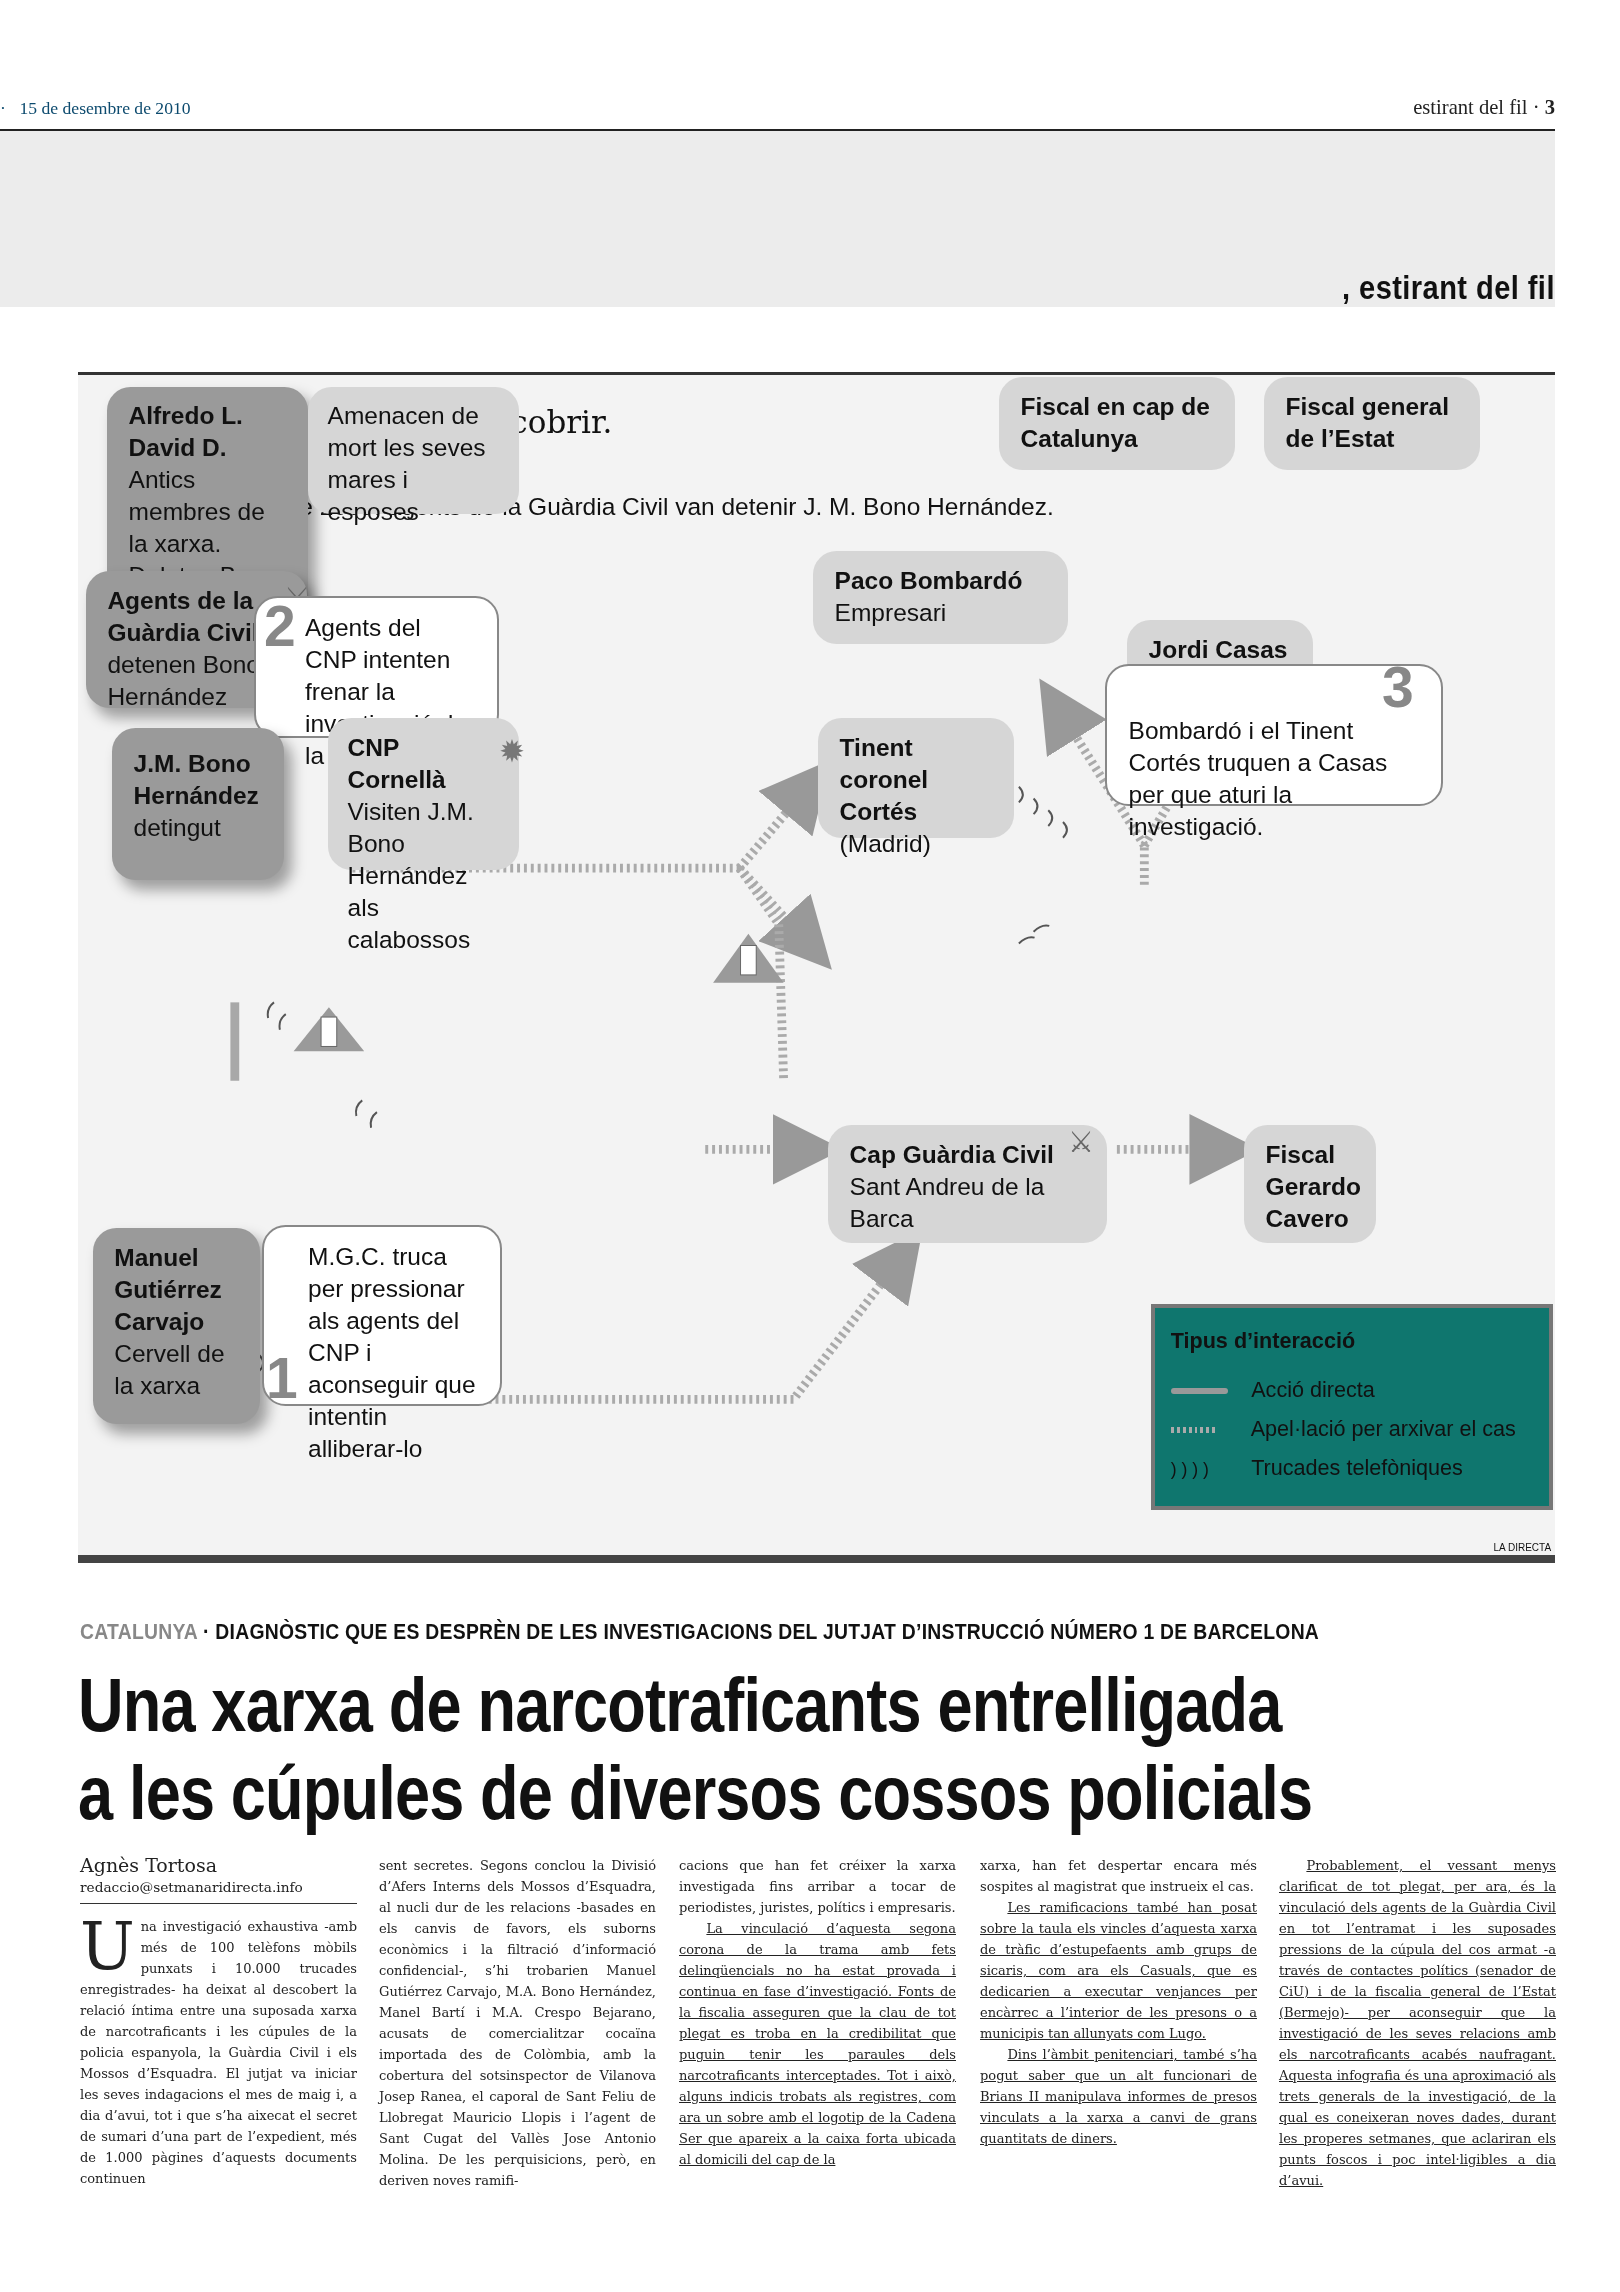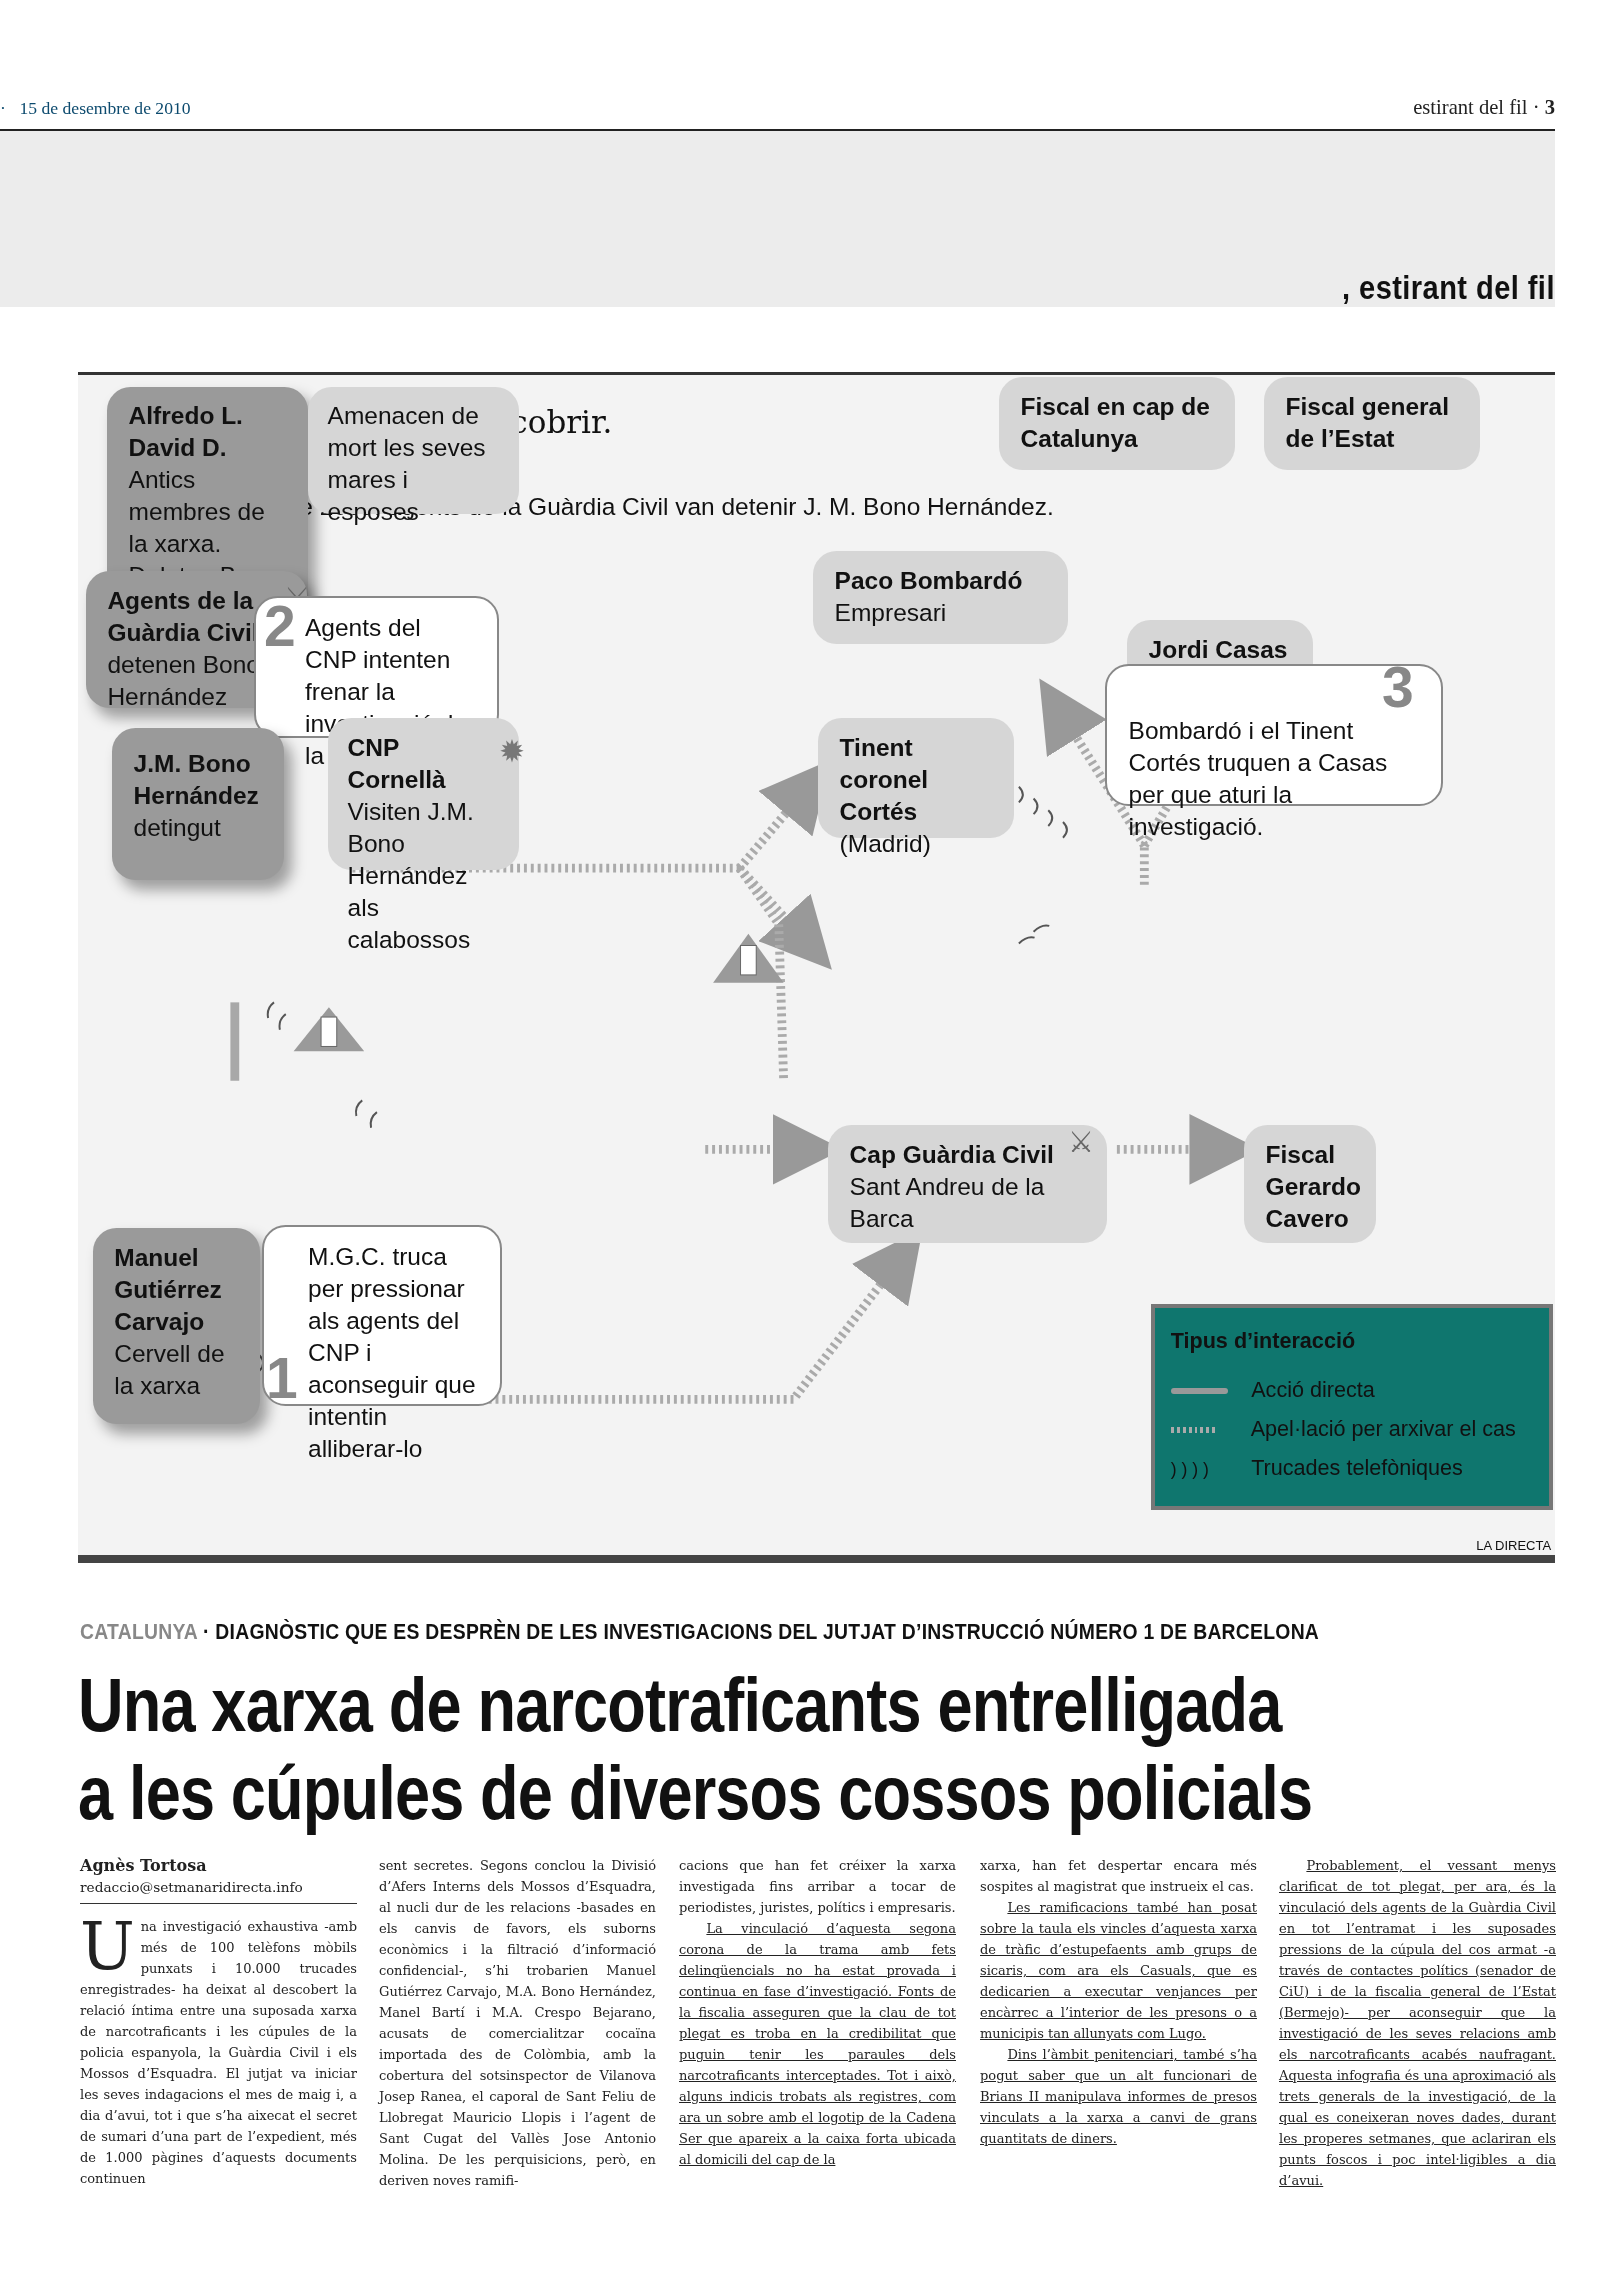--- a/index.html
+++ b/index.html
@@ -12,21 +12,21 @@
   .top-right { right: 65px; top: 96px; font-family: "Liberation Serif", serif; font-size: 20.6px; color: #222; }
   .top-right b { font-weight: bold; }
   .top-rule { left: 0; top: 129px; width: 1555px; height: 2px; background: #222; }
   .band { left: 0; top: 131px; width: 1555px; height: 176px; background: #ececec; }
   .band-title { right: 65px; top: 269px; font-family: "Liberation Sans", sans-serif; font-weight: bold; font-size: 33px; color: #111; letter-spacing: 0.5px; transform: scaleX(0.88); transform-origin: right; }
 
   
   .info { left: 78px; top: 372px; width: 1477px; height: 1191px; background: #f3f3f3; border-top: 3.9px solid #333; border-bottom: 8.8px solid #444; }
   .info-title { left: 43px; top: 29px; font-family: "DejaVu Serif", serif; font-size: 31px; color: #111; }
   .info-sub { left: 51px; top: 118px; font-family: "Liberation Sans", sans-serif; font-size: 24.5px; color: #111; }
-  .credit { right: 3.9px; bottom: 2px; font-family: "Liberation Sans", sans-serif; font-size: 13px; color: #111; }
+  .credit { right: 3.9px; bottom: 2px; font-family: "Liberation Sans", sans-serif; font-size: 10px; color: #111; }
 
   .node { position: absolute; border-radius: 23.5px; font-family: "Liberation Sans", sans-serif; font-size: 24.5px; line-height: 32px; padding: 13.7px 21.6px; color: #111; }
   .node b { display: block; font-weight: bold; }
   .dark { background: #9a9a9a; box-shadow: 7.8px 9.8px 13.7px rgba(0,0,0,0.35); }
   .light { background: #d6d6d6; }
   .white { background: #ffffff; border: 2px solid #888; }
   .num { position: absolute; font-family: "Liberation Sans", sans-serif; font-weight: bold; font-size: 57px; color: #888; }
 
   svg.links { position: absolute; left: 0; top: 0; }
 
@@ -36,21 +36,21 @@
   .legend-row .sym { display: inline-block; width: 57px; margin-right: 23.5px; vertical-align: middle; }
 
   
   .kicker { left: 80px; top: 1619px; font-family: "Liberation Sans", sans-serif; font-weight: bold; font-size: 22.5px; letter-spacing: 0.3px; transform: scaleX(0.86); transform-origin: left; white-space: nowrap; }
   .kicker .sec { color: #888; }
   .headline { left: 78px; top: 1661px; width: 1568px; font-family: "Liberation Sans", sans-serif; font-weight: bold; font-size: 76px; line-height: 88px; letter-spacing: -1px; transform: scaleX(0.83); transform-origin: left; color: #111; }
 
   .col { position: absolute; top: 1855px; width: 277px; font-family: "DejaVu Serif", serif; font-size: 13px; line-height: 21px; text-align: justify; color: #222; hyphens: manual; }
   .col p { margin: 0; }
   .col p.ind { text-indent: 27.4px; text-decoration: underline; }
-  .byline-name { font-weight: bold; font-size: 16px; line-height: 21.6px; }
+  .byline-name { font-weight: normal; font-size: 19px; line-height: 21.6px; }
   .byline-mail { font-size: 13.7px; line-height: 21.6px; padding-bottom: 4.9px; border-bottom: 1px solid #333; margin-bottom: 11.8px; }
   .drop { float: left; font-size: 65px; line-height: 57px; padding-right: 5.9px; margin-top: 2px; }
 </style>
 </head>
 <body>
 
 <div class="abs top-date"><span class="dot">·</span><span>15 de desembre de 2010</span></div>
 <div class="abs top-right"><span>estirant del fil</span> · <b>3</b></div>
 <div class="abs top-rule"></div>
 <div class="abs band"></div>

